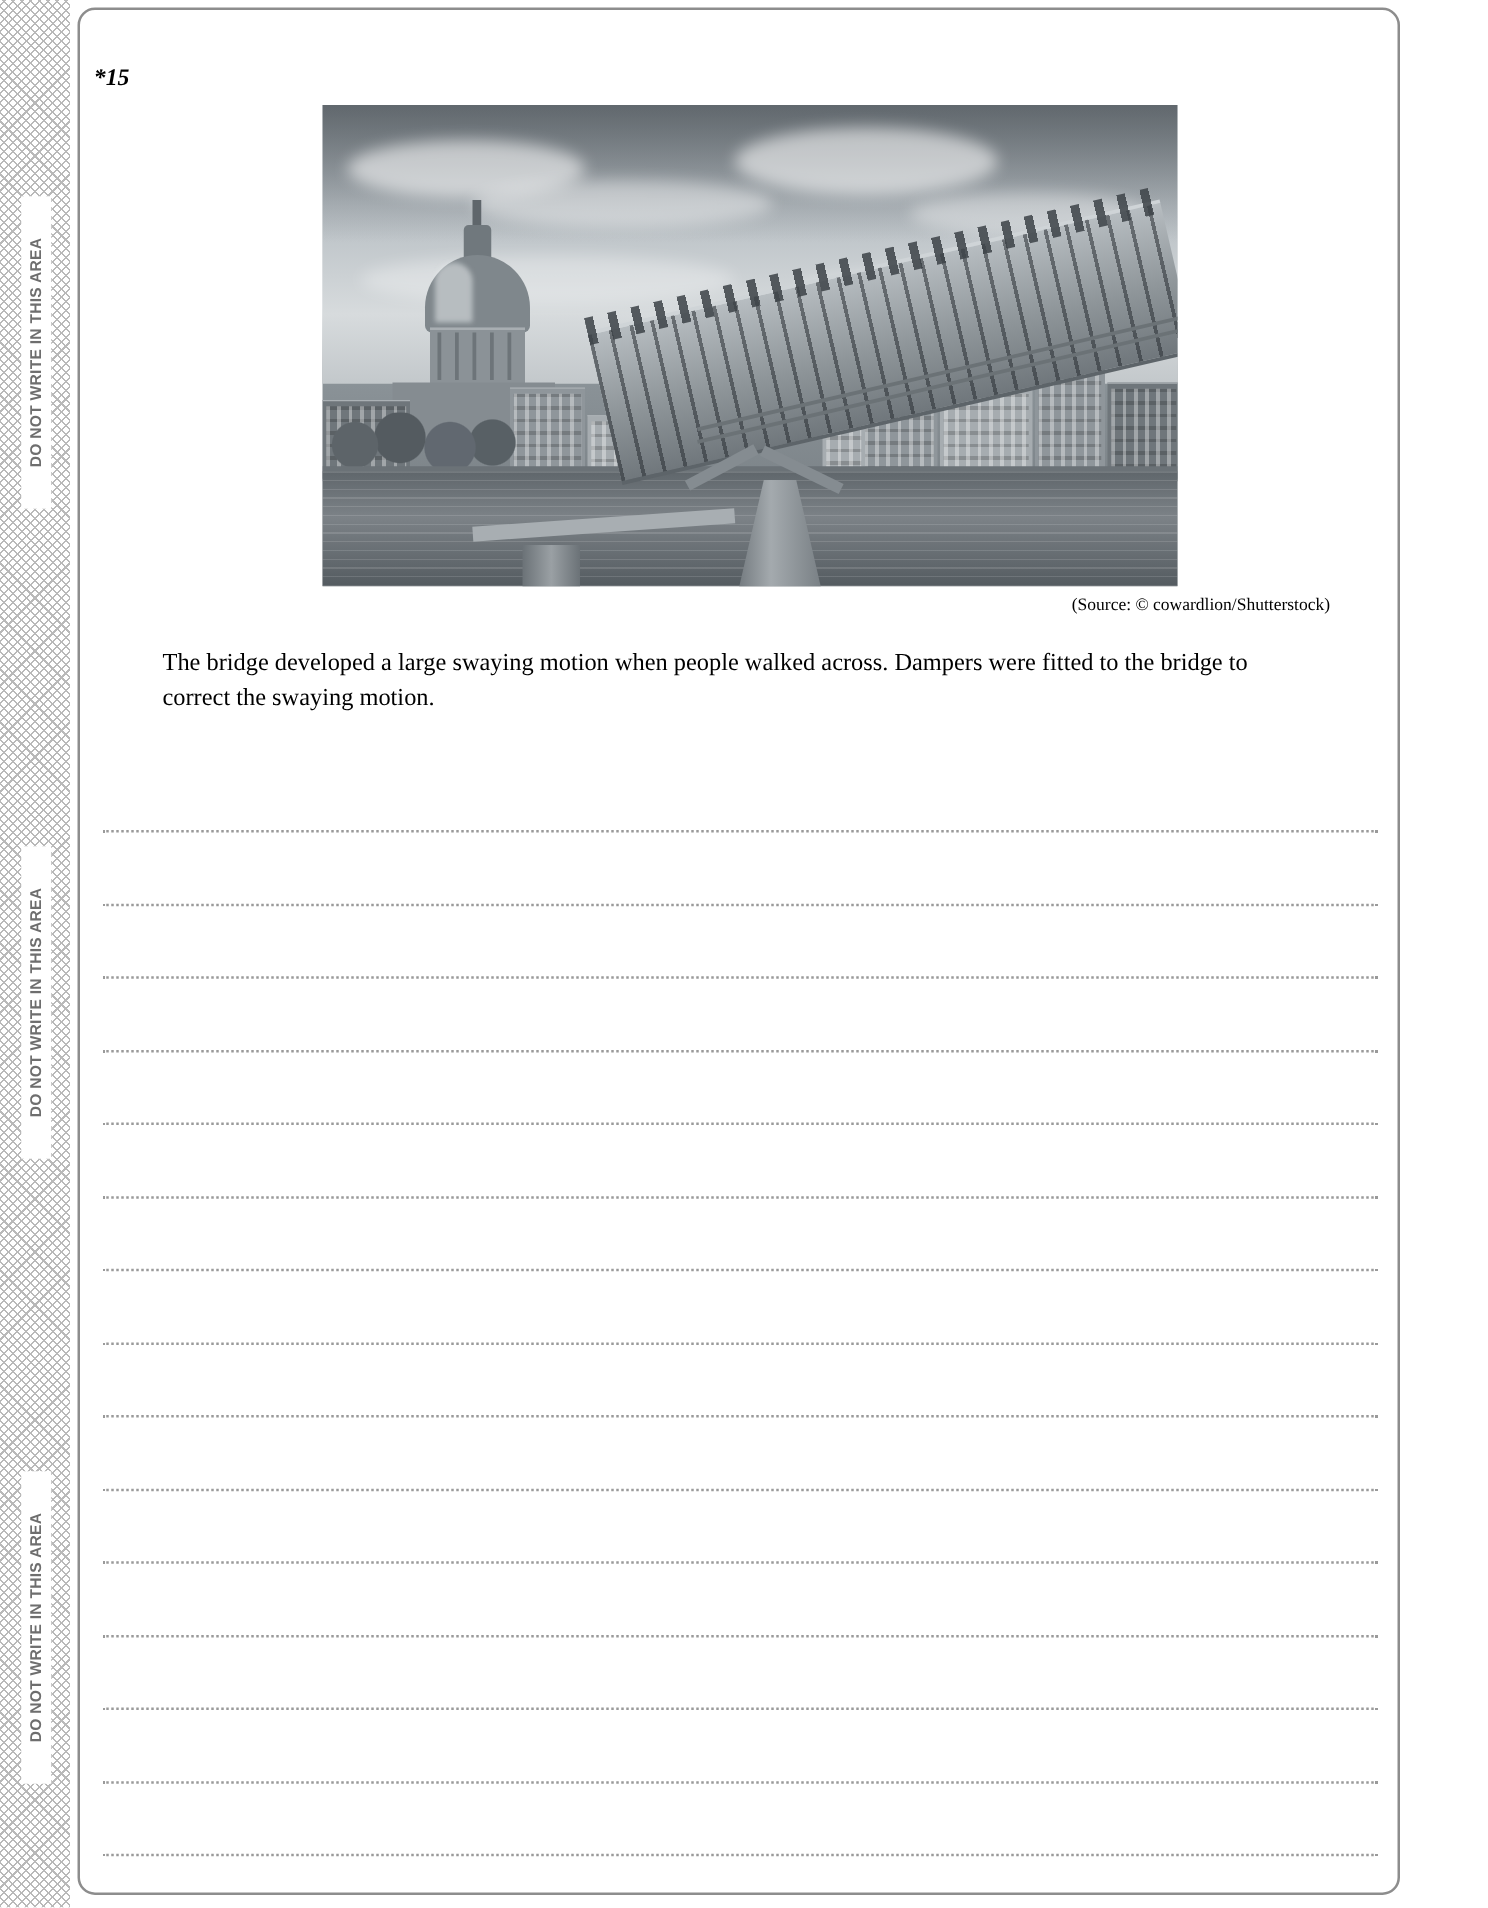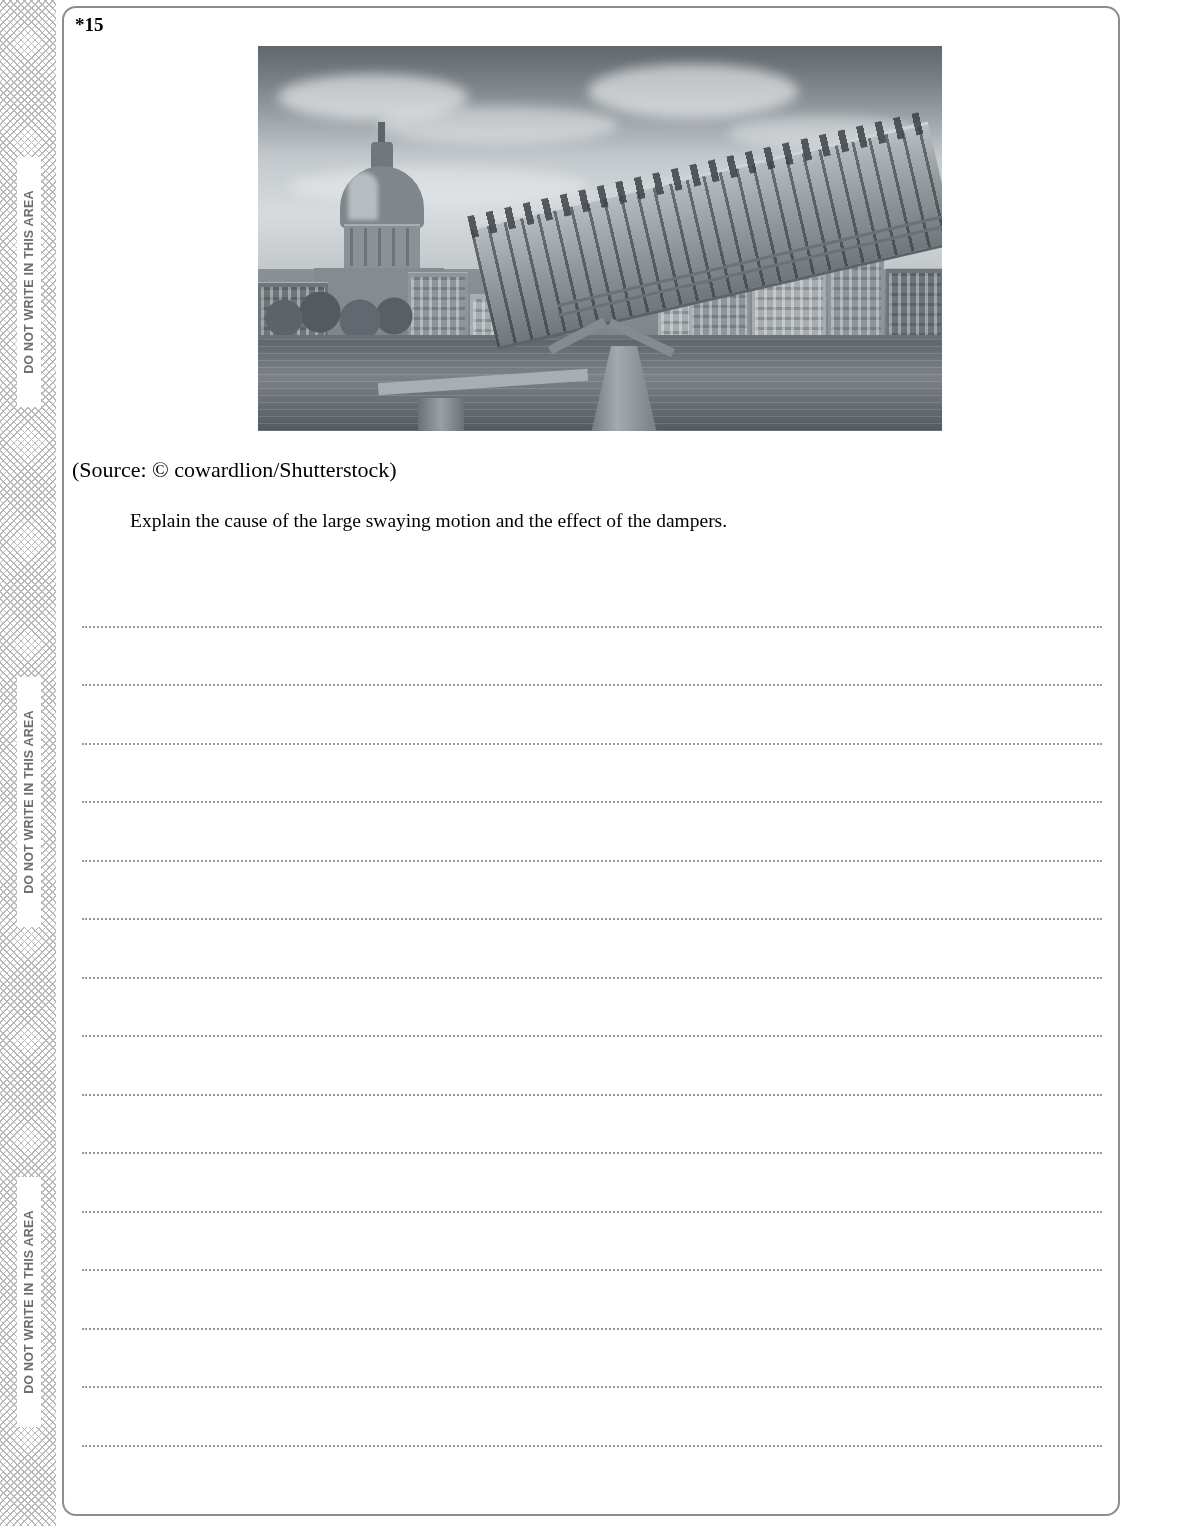--- a/index.html
+++ b/index.html
@@ -65,20 +65,22 @@
     left: 72px;
     top: 14px;
     width: 1040px;
     height: 1496px;
   }
 
   
   .q-head {
     display: flex;
     align-items: center;
+    margin-top: 38px;
+    font-style: italic;
   }
   .q-num {
     font-weight: bold;
     font-size: 19px;
     width: 58px;
     flex: 0 0 58px;
     text-align: left;
     padding-left: 3px;
     box-sizing: border-box;
   }
@@ -233,22 +235,23 @@
     position: absolute; left: 160px; top: 352px; width: 46px; height: 46px;
     background: linear-gradient(to right, #6b7277, #9aa0a4 50%, #6b7277);
   }
   .ramp {
     position: absolute; left: 120px; top: 330px; width: 210px; height: 12px;
     background: #a8aeb2;
     transform: rotate(-4deg);
   }
 
   .source {
-    font-size: 22px;
-    margin-top: 26px;
+    text-align: right;
+    font-size: 14px;
+    margin-top: 8px;
     padding-right: 48px;
   }
 
   .para {
     font-size: 19.5px;
     line-height: 1.45;
     margin-top: 24px;
     padding-left: 58px;
     max-width: 890px;
   }
@@ -345,21 +348,21 @@
       <div class="arm" style="left:292px; top:300px; width:62px; transform: rotate(-28deg);"></div>
       <div class="arm" style="left:352px; top:272px; width:70px; transform: rotate(26deg);"></div>
       <div class="pylon pylon-main"></div>
 
       <div class="pier-far"></div>
     </div>
   </div>
 
   <div class="source">(Source: © cowardlion/Shutterstock)</div>
 
-  <div class="para">Explain the cause of the large swaying motion and the effect of the dampers.</div>
+  <div class="para">The bridge developed a large swaying motion when people walked across. Dampers were fitted to the bridge to correct the swaying motion.</div>
 
   <div class="answer-lines">
     <div class="ans-line"></div>
     <div class="ans-line"></div>
     <div class="ans-line"></div>
     <div class="ans-line"></div>
     <div class="ans-line"></div>
     <div class="ans-line"></div>
     <div class="ans-line"></div>
     <div class="ans-line"></div>

